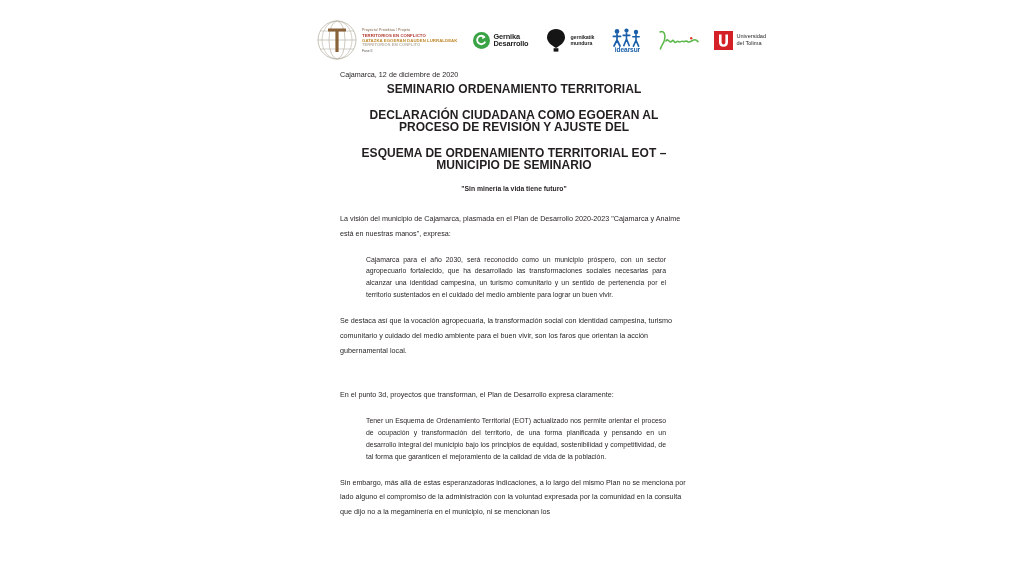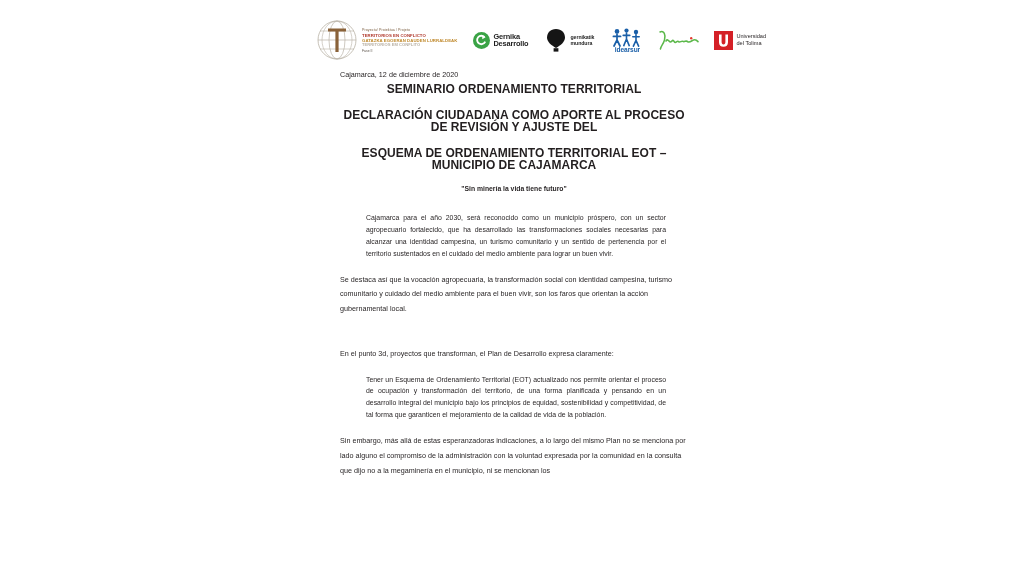--- a/index.html
+++ b/index.html
@@ -340,25 +340,26 @@
     </div>
 
   </div>
 
   <div class="doc">
 
     <div class="date-line">Cajamarca, 12 de diciembre de 2020</div>
 
     <div class="title-block">
       <div class="title-line">SEMINARIO ORDENAMIENTO TERRITORIAL</div>
-      <div class="title-line">DECLARACIÓN CIUDADANA COMO APORTE AL PROCESO DE REVISIÓN Y AJUSTE DEL</div>
-      <div class="title-line">ESQUEMA DE ORDENAMIENTO TERRITORIAL EOT – MUNICIPIO DE CAJAMARCA</div>
+      <div class="title-line">DECLARACIÓN CIUDADANA COMO EGOERAN AL PROCESO DE REVISIÓN Y AJUSTE DEL</div>
+      <div class="title-line">ESQUEMA DE ORDENAMIENTO TERRITORIAL EOT – MUNICIPIO DE SEMINARIO</div>
       <div class="title-slogan">"Sin minería la vida tiene futuro"</div>
     </div>
 
+    <div class="para p-spacer-a">La visión del municipio de Cajamarca, plasmada en el Plan de Desarrollo 2020-2023 "Cajamarca y Anaime está en nuestras manos", expresa:</div>
 
     <div class="quote">Cajamarca para el año 2030, será reconocido como un municipio próspero, con un sector agropecuario fortalecido, que ha desarrollado las transformaciones sociales necesarias para alcanzar una identidad campesina, un turismo comunitario y un sentido de pertenencia por el territorio sustentados en el cuidado del medio ambiente para lograr un buen vivir.</div>
 
     <div class="para p-spacer-b">Se destaca así que la vocación agropecuaria, la transformación social con identidad campesina, turismo comunitario y cuidado del medio ambiente para el buen vivir, son los faros que orientan la acción gubernamental local.</div>
 
     <div class="para p-spacer-c">En el punto 3d, proyectos que transforman, el Plan de Desarrollo expresa claramente:</div>
 
     <div class="quote">Tener un Esquema de Ordenamiento Territorial (EOT) actualizado nos permite orientar el proceso de ocupación y transformación del territorio, de una forma planificada y pensando en un desarrollo integral del municipio bajo los principios de equidad, sostenibilidad y competitividad, de tal forma que garanticen el mejoramiento de la calidad de vida de la población.</div>
 
     <div class="para">Sin embargo, más allá de estas esperanzadoras indicaciones, a lo largo del mismo Plan no se menciona por lado alguno el compromiso de la administración con la voluntad expresada por la comunidad en la consulta que dijo no a la megaminería en el municipio, ni se mencionan los</div>

